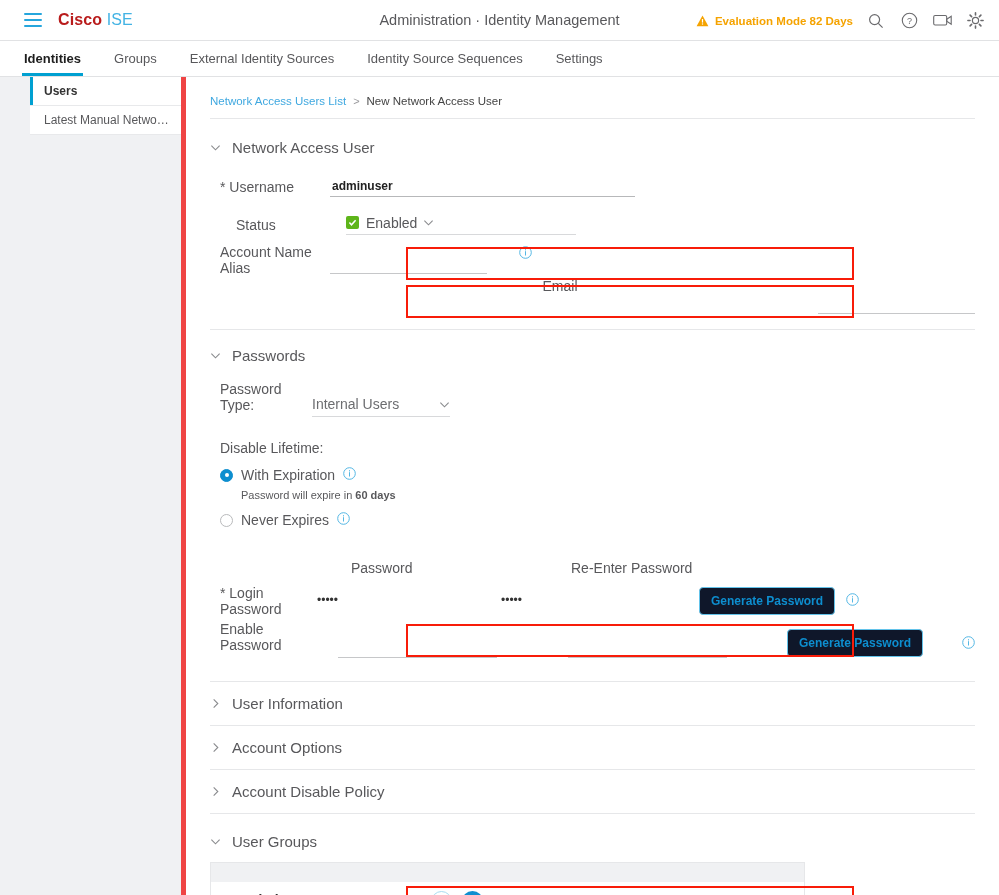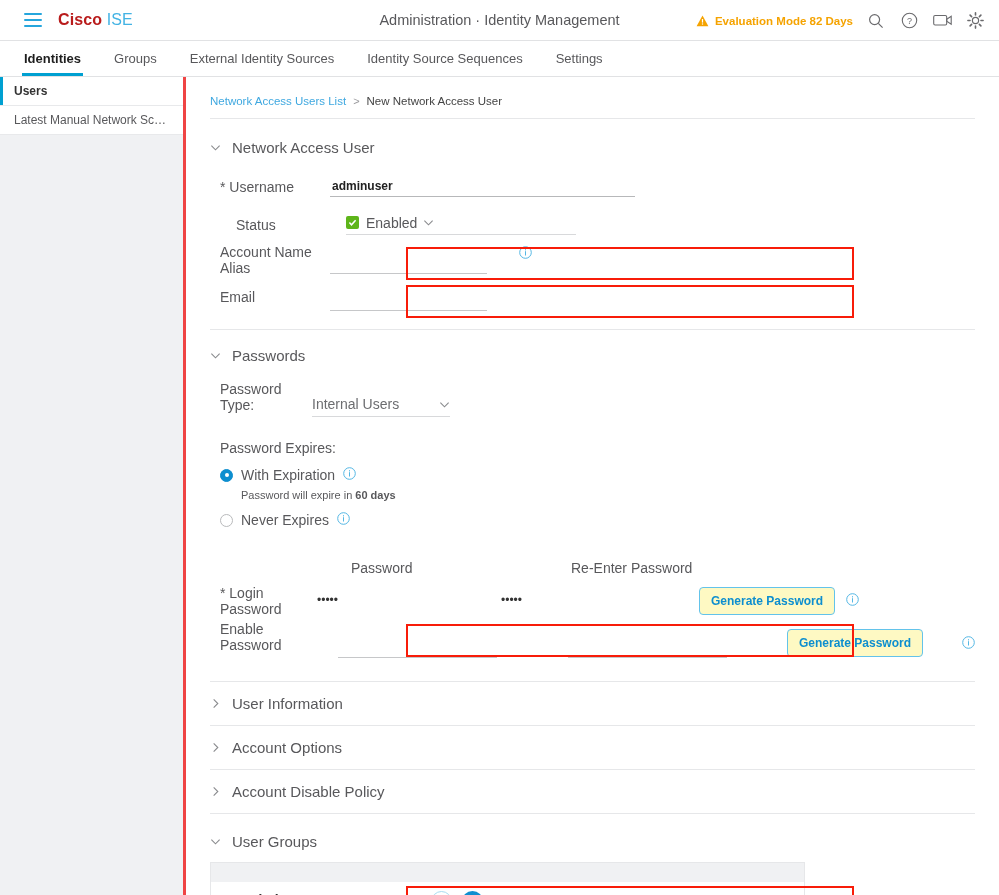--- a/index.html
+++ b/index.html
@@ -65,22 +65,23 @@
     content:""; position:absolute; left: -2px; right: -2px; bottom: 0;
     height: 3px; background:#00a0d1;
   }
 
   
   .body { display: flex; height: calc(895px - 41px - 36px); }
 
   .sidebar {
     width: 186px; flex: 0 0 186px;
     background: #f0f1f3;
-    border-right: 3px solid #ef4444;
+    border-right: 5px solid #ef4444;
     font-size: 12px;
+    padding-left: 30px;
   }
   .side-item {
     position: relative; background:#fff;
     padding: 7px 12px 7px 14px;
     border-bottom: 1px solid #e8e9eb;
     color: #58585b; cursor: pointer;
     white-space: nowrap; overflow: hidden; text-overflow: ellipsis;
   }
   .side-item.active { font-weight: bold; color:#333; }
   .side-item.active:before {
@@ -135,21 +136,21 @@
   }
   .radio.on { border: 1px solid #0d8ecf; background:#0d8ecf; }
   .radio.on:after { content:""; width:4px; height:4px; border-radius:50%; background:#fff; display:block; }
 
   .green-check {
     width: 13px; height: 13px; background:#5eb51a; border-radius:2px;
     display:inline-flex; align-items:center; justify-content:center; flex:0 0 13px;
   }
 
   .gen-btn {
-    border: 1px solid #63c3ea; border-radius: 4px; background:#fef9c3;
+    border: 1px solid #63c3ea; border-radius: 4px; background:#0f172a;
     color:#0d8ecf; font-size: 12px; font-weight: bold;
     padding: 6px 11px; cursor:pointer; white-space: nowrap;
     font-family: "Liberation Sans", sans-serif;
   }
 
   .collapsed-sec {
     padding: 13px 0 13px 0;
     border-bottom: 1px solid #e6e7e9;
   }
 
@@ -306,21 +307,21 @@
           <input class="underline-input" style="width: 157px; align-self: flex-end; margin-bottom: 4px;" value="">
           <span class="info-i" style="margin-left:32px; align-self:flex-start; margin-top:4px;">
             <svg width="13" height="13" viewBox="0 0 13 13">
               <circle cx="6.5" cy="6.5" r="5.8" fill="none" stroke="#54b7e4" stroke-width="1"></circle>
               <rect x="6" y="5.2" width="1" height="4.3" fill="#54b7e4"></rect>
               <rect x="6" y="3.2" width="1" height="1.2" fill="#54b7e4"></rect>
             </svg>
           </span>
         </div>
 
-        <div class="row" style="height:37px; padding-left:10px;">
+        <div class="row" style="height:37px; padding-left:10px;flex-direction:column;">
           <span class="lbl" style="width:110px;">Email</span>
           <input class="underline-input" style="width: 157px; align-self: flex-end; margin-bottom: 4px;" value="">
         </div>
 
         <div class="hr-light" style="margin-top:14px;"></div>
 
         <div class="sec" style="margin-top:17px;">
           <svg class="chev" viewBox="0 0 12 12">
             <polyline points="1.5,4 6,8.5 10.5,4" fill="none" stroke="#8a8b8e" stroke-width="1.2"></polyline>
           </svg>
@@ -331,21 +332,21 @@
           <span class="lbl" style="width:92px; padding-bottom:4px;">Password Type:</span>
           <div class="sel-wrap" style="width:138px; justify-content:space-between; border-bottom:1px solid #d8d9db; padding-bottom:4px;">
             <span class="lbl" style="color:#6c6d70;">Internal Users</span>
             <svg class="chev" viewBox="0 0 12 12">
               <polyline points="1.5,4 6,8.5 10.5,4" fill="none" stroke="#8a8b8e" stroke-width="1.2"></polyline>
             </svg>
           </div>
         </div>
 
         <div style="margin-top:23px; padding-left:10px;">
-          <div class="lbl">Password Expires:</div>
+          <div class="lbl">Disable Lifetime:</div>
 
           <div class="row" style="margin-top:10px; gap:8px;">
             <span class="radio on"></span>
             <span class="lbl">With Expiration</span>
             <span class="info-i">
               <svg width="13" height="13" viewBox="0 0 13 13">
                 <circle cx="6.5" cy="6.5" r="5.8" fill="none" stroke="#54b7e4" stroke-width="1"></circle>
                 <rect x="6" y="5.2" width="1" height="4.3" fill="#54b7e4"></rect>
                 <rect x="6" y="3.2" width="1" height="1.2" fill="#54b7e4"></rect>
               </svg>

